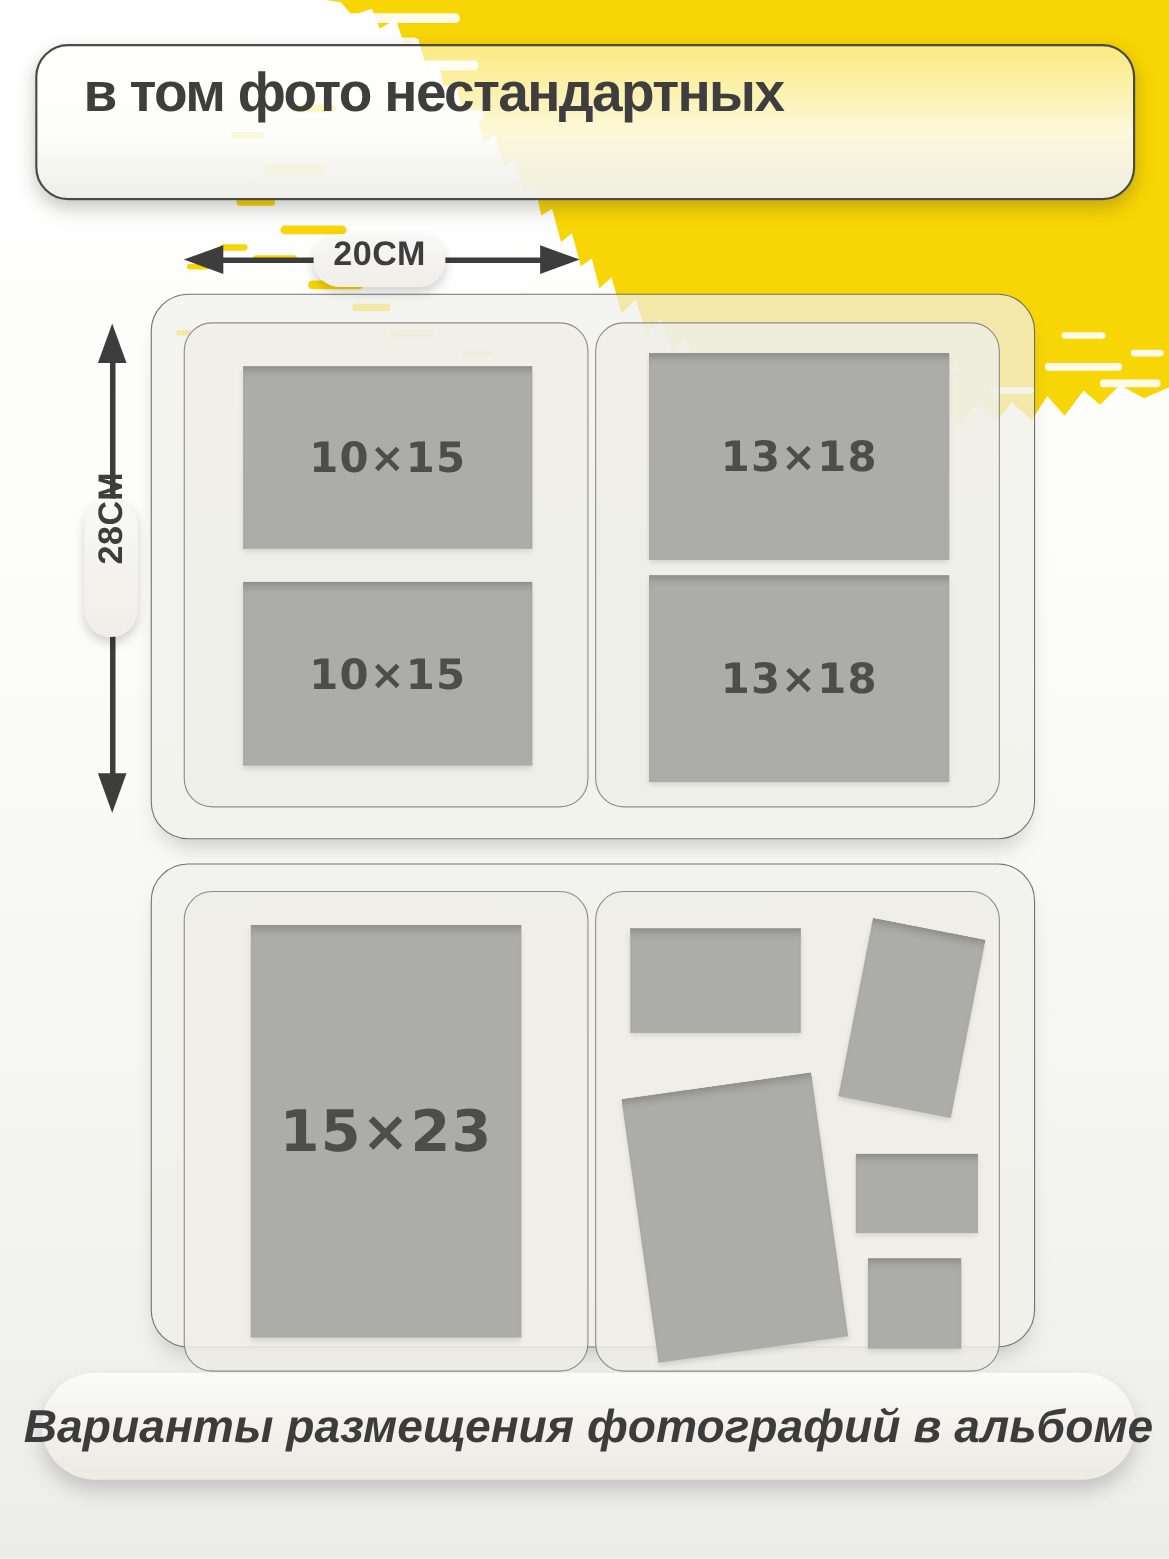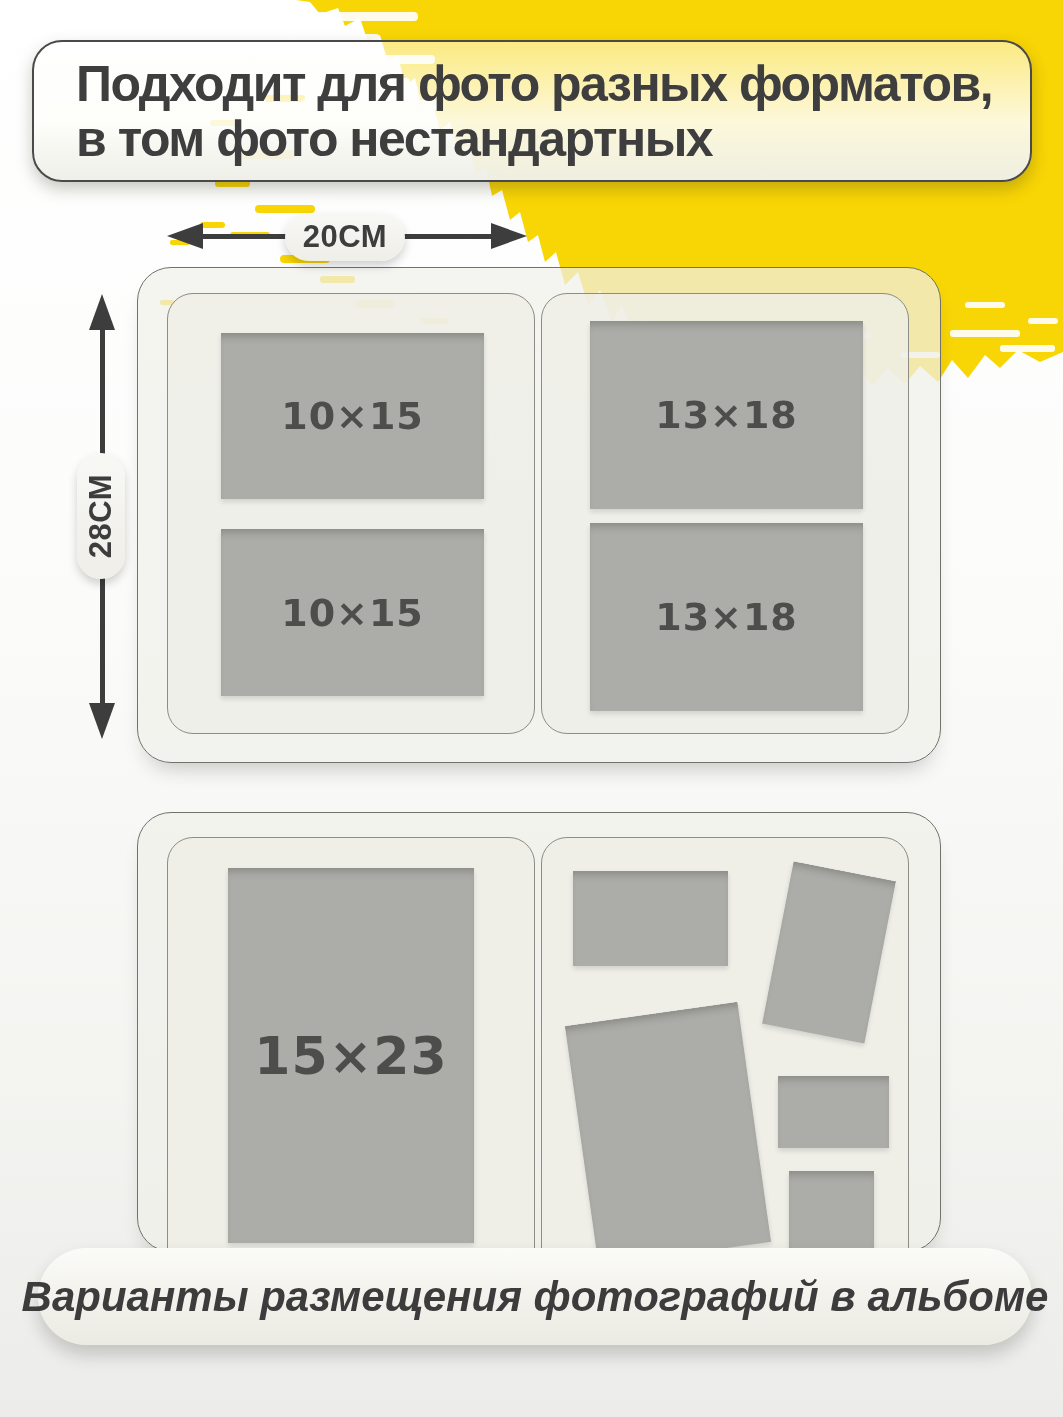--- a/index.html
+++ b/index.html
@@ -32,38 +32,38 @@
   .shaft-h{left:201px;top:234px;width:292px;height:5px;background:#3d3d3d;border-radius:2px;}
   .head{width:0;height:0;}
   .head-left{left:167px;top:223px;border-top:13px solid transparent;border-bottom:13px solid transparent;border-right:36px solid #3d3d3d;}
   .head-right{left:491px;top:223px;border-top:13px solid transparent;border-bottom:13px solid transparent;border-left:36px solid #3d3d3d;}
   .shaft-v{left:100px;top:326px;width:5px;height:382px;background:#3d3d3d;border-radius:2px;}
   .head-up{left:89px;top:294px;border-left:13px solid transparent;border-right:13px solid transparent;border-bottom:36px solid #3d3d3d;}
   .head-down{left:89px;top:703px;border-left:13px solid transparent;border-right:13px solid transparent;border-top:36px solid #3d3d3d;}
   .dim-pill{
     background:linear-gradient(180deg,#f8f8f5,#efeee8);border-radius:24px;
     box-shadow:0 5px 10px rgba(0,0,0,0.18);
-    display:flex;align-items:center;justify-content:center;
+    display:flex;align-items:flex-start;justify-content:center;
     font-weight:bold;color:#3d3d3d;font-size:31px;text-transform:uppercase;letter-spacing:0.5px;
     z-index:6;
   }
   .pill-w{left:285px;top:213px;width:120px;height:48px;}
   .pill-h{left:77px;top:453px;width:48px;height:126px;}
   .pill-h span{transform:rotate(-90deg);white-space:nowrap;}
 
   
   .spread{
     box-sizing:border-box;border:1.5px solid #72726c;border-radius:34px;
     background:rgba(240,240,234,0.72);
     box-shadow:0 14px 22px -10px rgba(0,0,0,0.22);
     z-index:3;
     text-align:center;
   }
   .spread-top{left:137px;top:267px;width:804px;height:496px;}
-  .spread-bottom{left:137px;top:812px;width:804px;height:440px;}
+  .spread-bottom{left:137px;top:785px;width:804px;height:440px;}
   .page{
     position:absolute;box-sizing:border-box;border:1.5px solid #8d8d87;border-radius:26px;
     background:rgba(238,238,231,0.84);
   }
   .page-left{left:29px;width:368px;}
   .page-right{left:403px;width:368px;}
   .spread-top .page{top:25px;height:441px;}
   .spread-bottom .page{top:24px;height:437px;}
 
   .photo{
@@ -139,21 +139,20 @@
     <rect x="820" y="332" width="50" height="7" rx="3"></rect>
     <rect x="900" y="352" width="40" height="6" rx="3"></rect>
     <rect x="950" y="330" width="70" height="7" rx="3"></rect>
     <rect x="1000" y="345" width="55" height="7" rx="3"></rect>
     <rect x="965" y="302" width="40" height="6" rx="3"></rect>
     <rect x="1028" y="318" width="30" height="6" rx="3"></rect>
   </g>
 </svg>
 
 <div class="abs title-box">
-  <div class="title-line">Подходит для фото разных форматов,</div>
   <div class="title-line">в том фото нестандартных</div>
 </div>
 
 <div>
   <div class="abs dim shaft-h"></div>
   <div class="abs dim head head-left"></div>
   <div class="abs dim head head-right"></div>
   <div class="abs dim-pill pill-w">
     <span>20см</span>
   </div>

